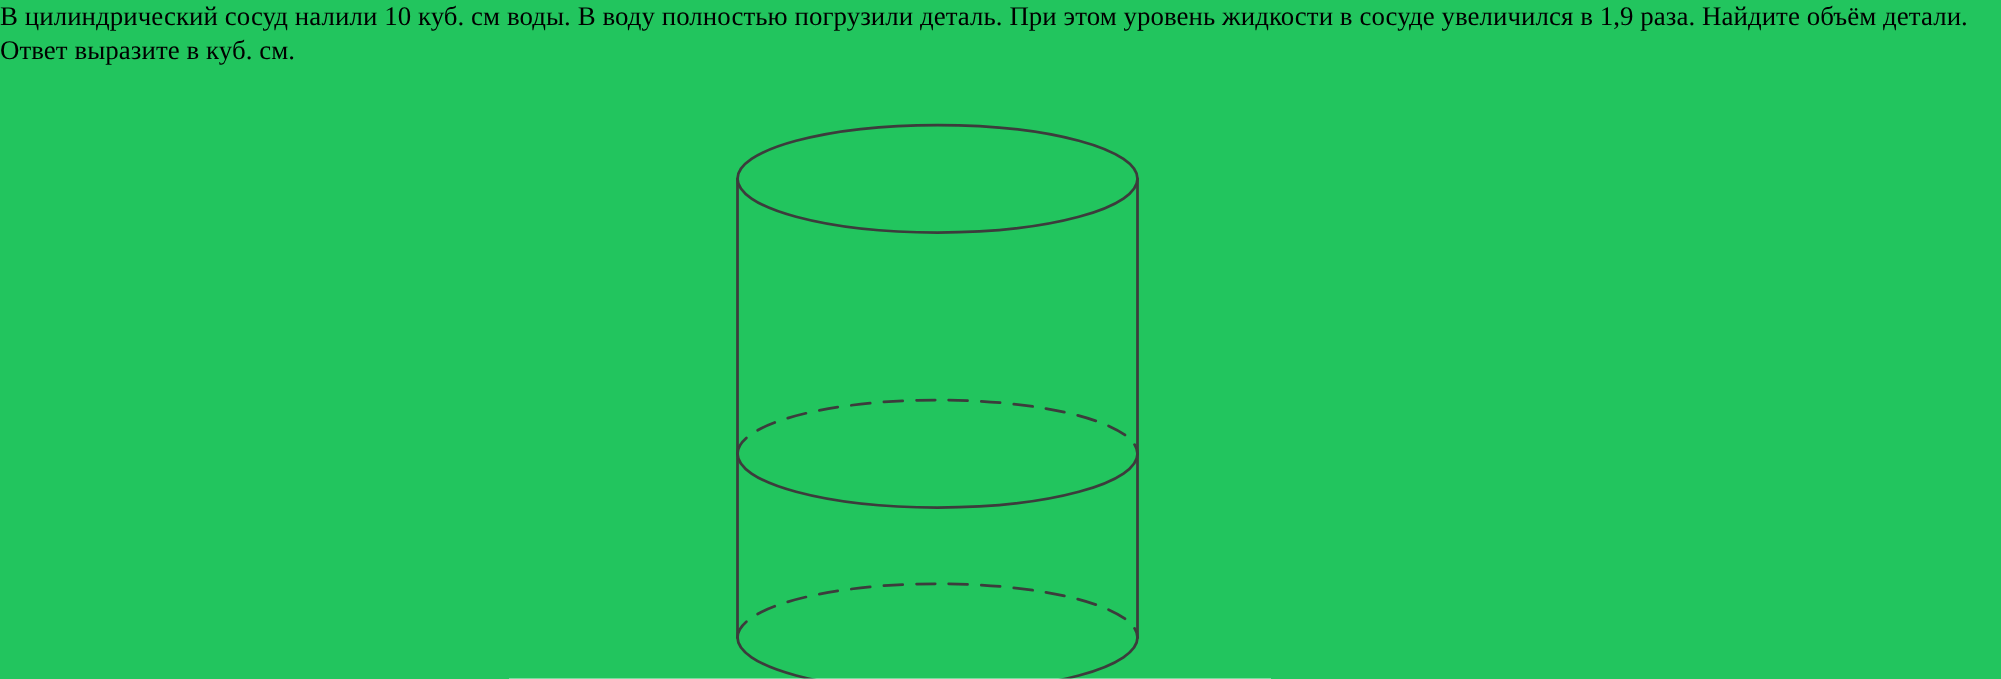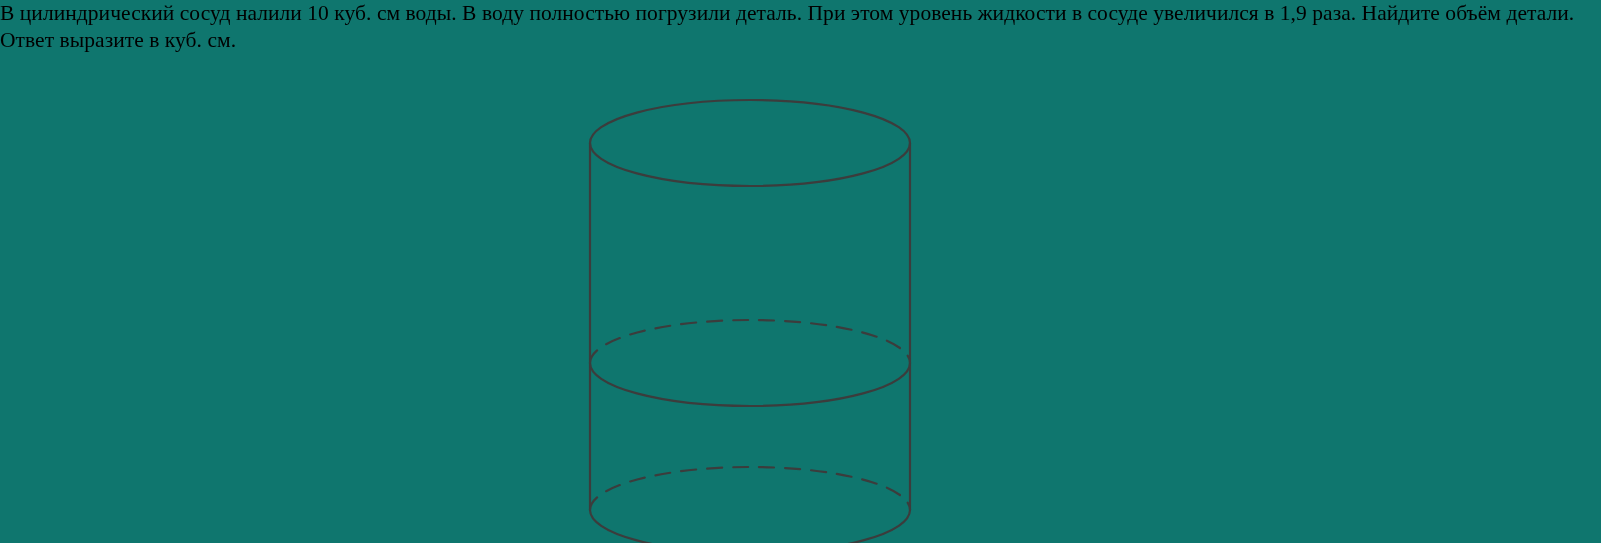--- a/index.html
+++ b/index.html
@@ -4,21 +4,21 @@
 <style>
   html, body {
     margin: 0;
     padding: 0;
     background: #ffffff;
   }
   .page {
     position: relative;
     width: 1601px;
     height: 543px;
-    background: #0f766e;
+    background: #22c55e;
     overflow: hidden;
     font-family: "Liberation Serif", "DejaVu Serif", serif;
   }
   .problem-text {
     position: absolute;
     left: 0px;
     top: 0px;
     width: 1596px;
     font-size: 21.5px;
     line-height: 27px;

